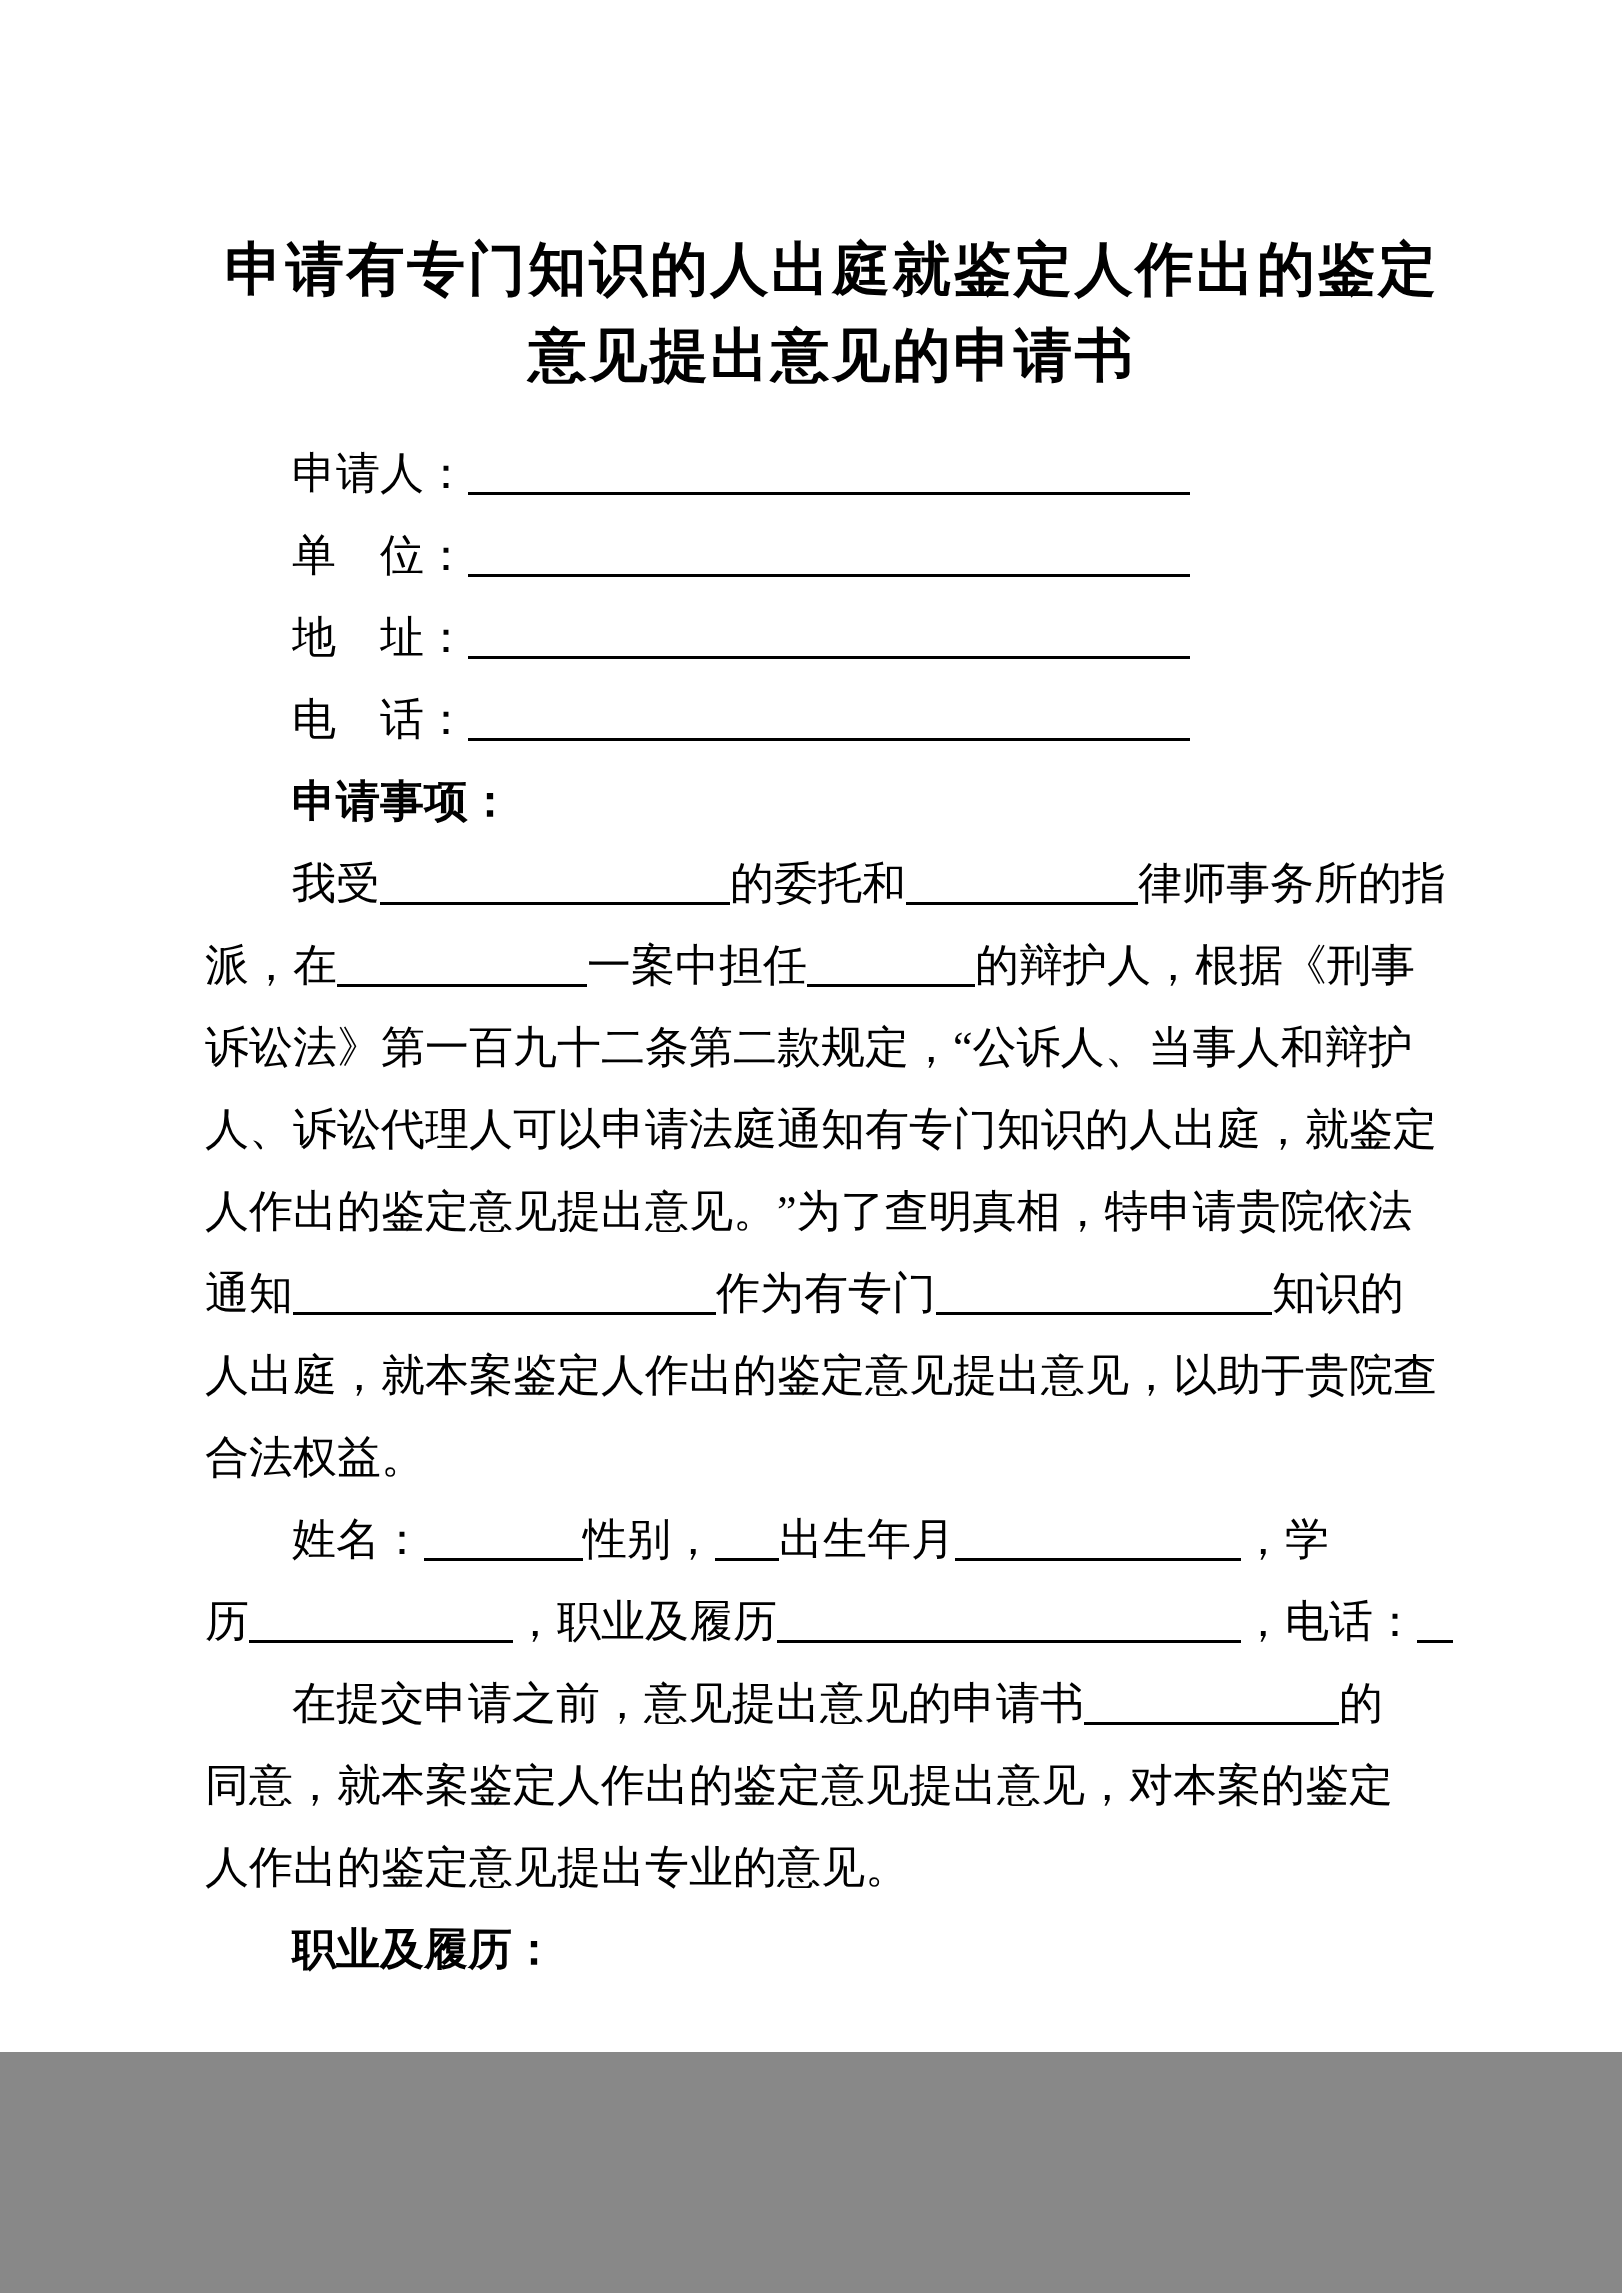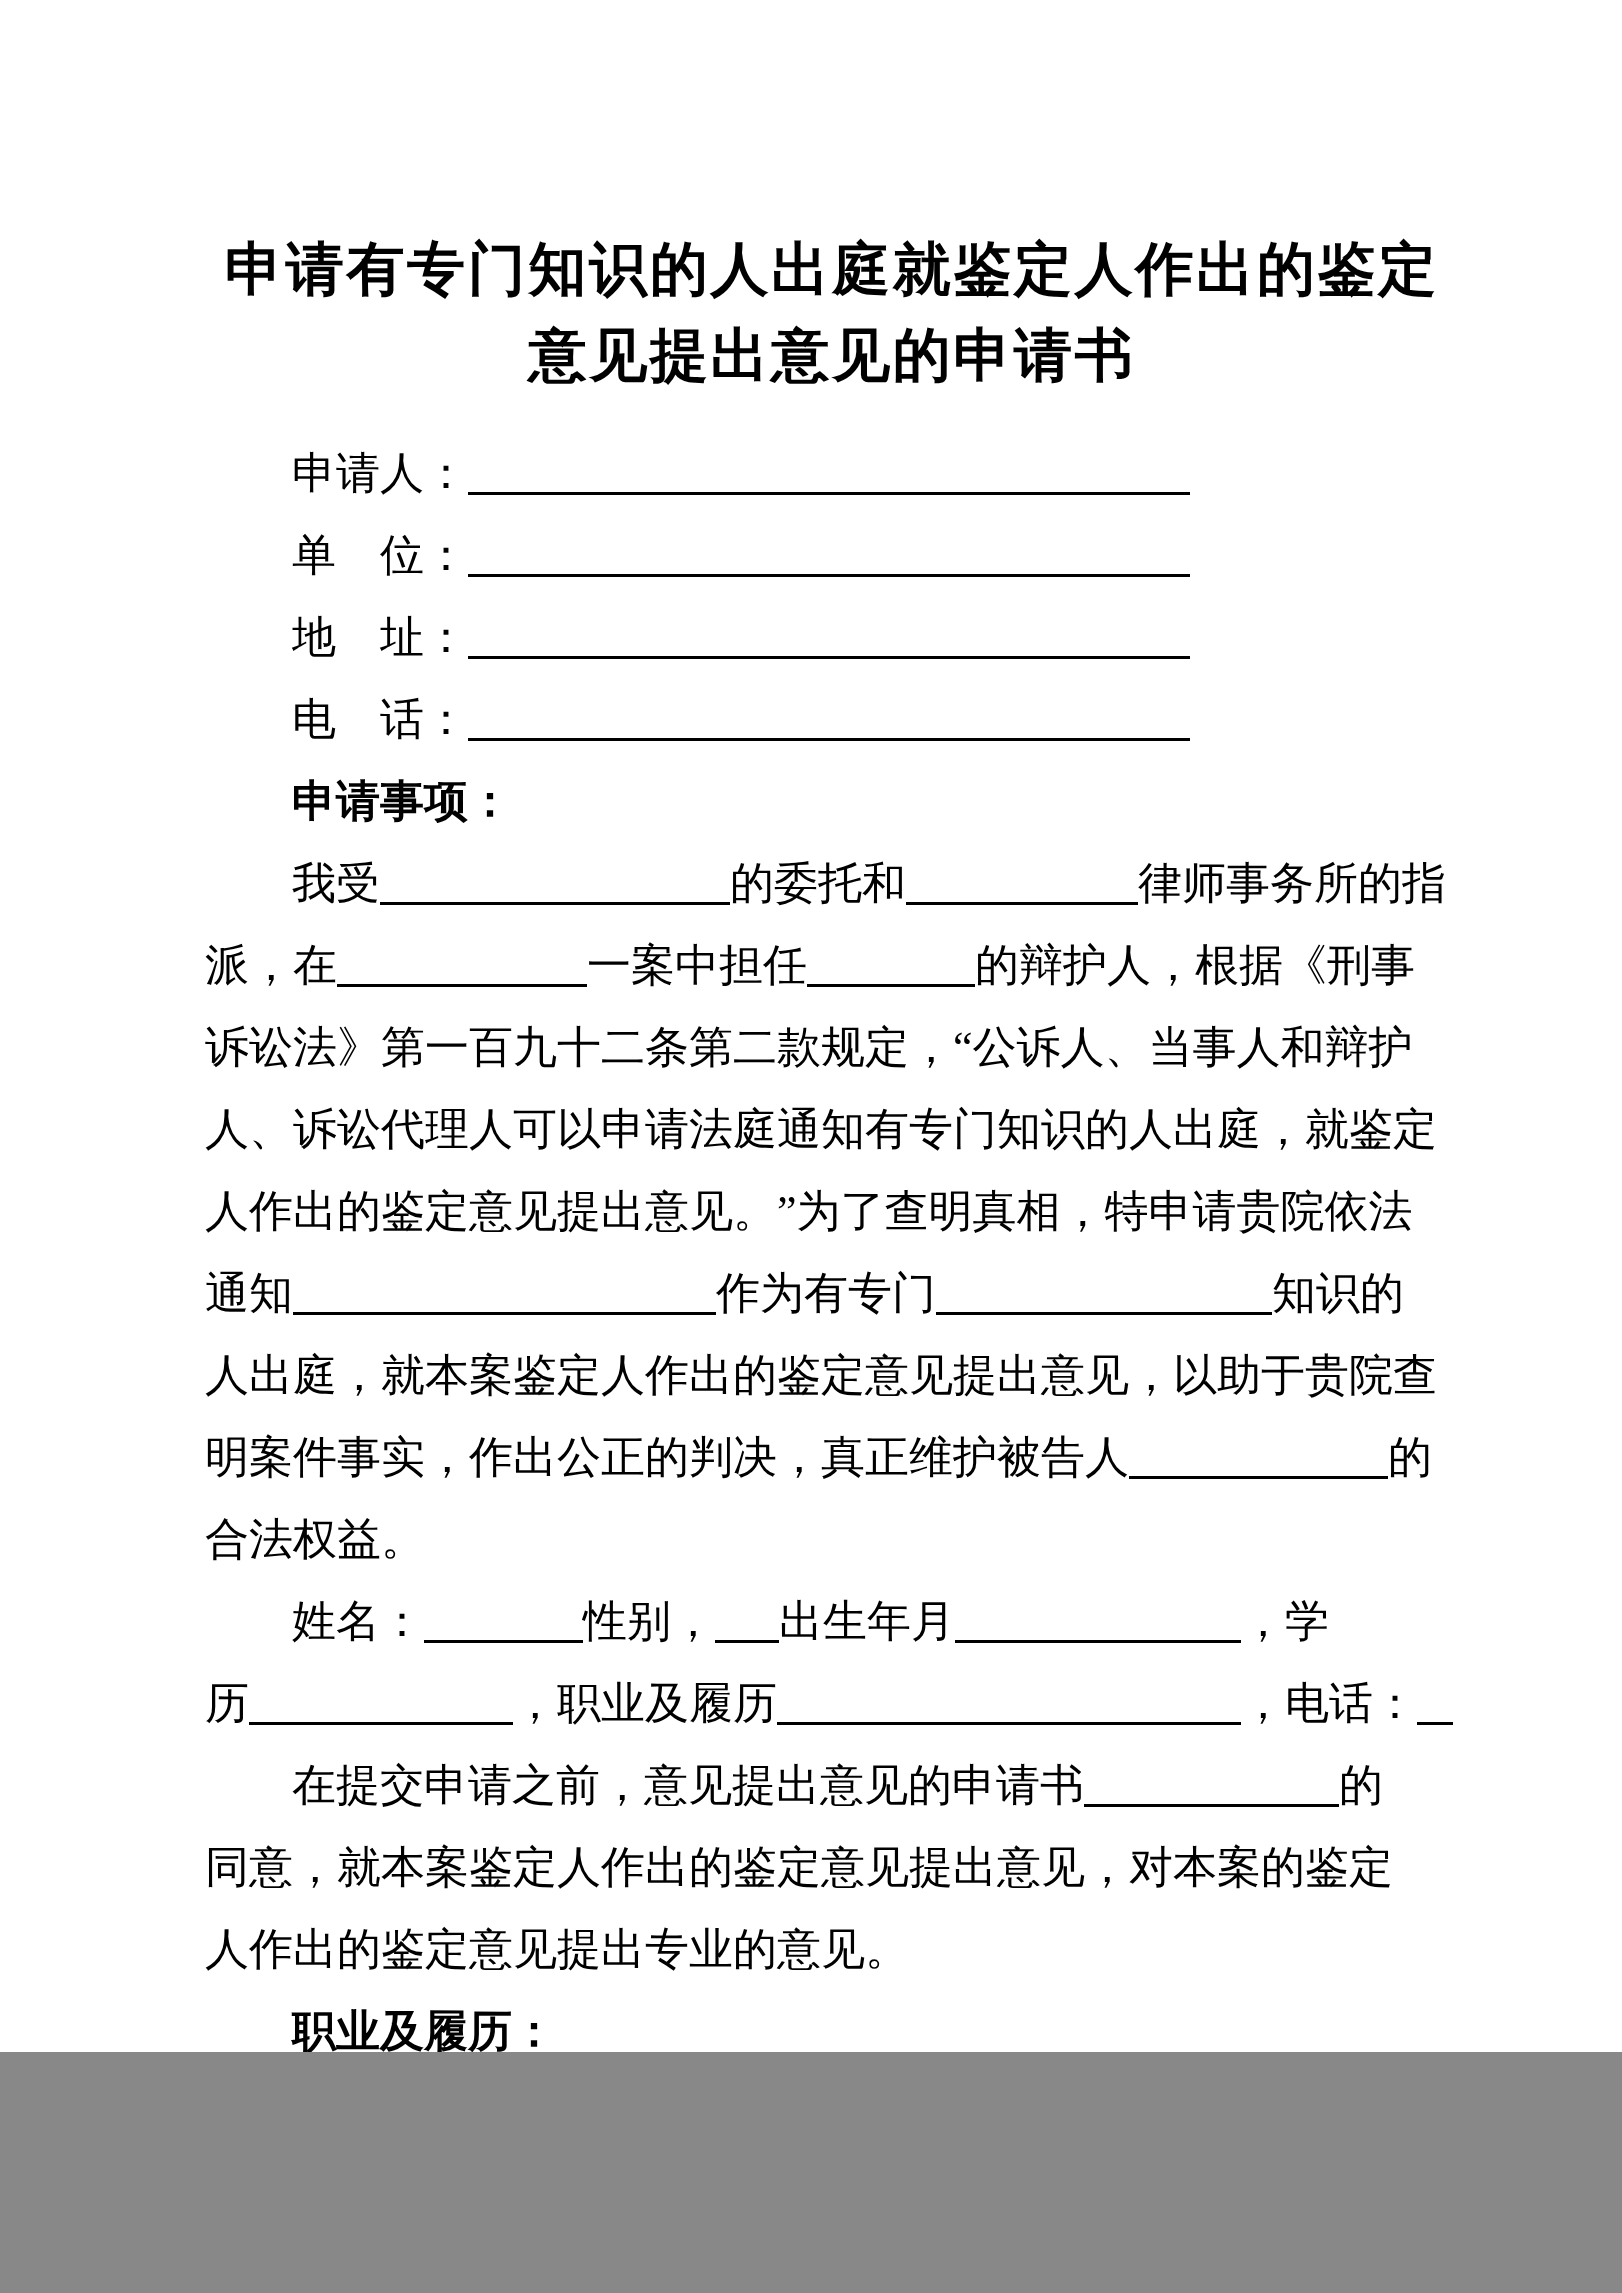--- a/index.html
+++ b/index.html
@@ -55,21 +55,20 @@
         <div class="row indent"><span class="field-label">地　址：</span><span class="blank" style="width: 722px;"></span></div>
         <div class="row indent"><span class="field-label">电　话：</span><span class="blank" style="width: 722px;"></span></div>
         <div class="row heading">申请事项：</div>
         <div class="row indent"><span>我受</span><span class="blank" style="width: 350px;"></span><span>的委托和</span><span class="blank" style="width: 232px;"></span><span>律师事务所的指</span></div>
         <div class="row"><span>派，在</span><span class="blank" style="width: 250px;"></span><span>一案中担任</span><span class="blank" style="width: 168px;"></span><span>的辩护人，根据《刑事</span></div>
         <div class="row"><span>诉讼法》第一百九十二条第二款规定，“公诉人、当事人和辩护</span></div>
         <div class="row"><span>人、诉讼代理人可以申请法庭通知有专门知识的人出庭，就鉴定</span></div>
         <div class="row"><span>人作出的鉴定意见提出意见。”为了查明真相，特申请贵院依法</span></div>
         <div class="row"><span>通知</span><span class="blank" style="width: 423px;"></span><span>作为有专门</span><span class="blank" style="width: 336px;"></span><span>知识的</span></div>
         <div class="row"><span>人出庭，就本案鉴定人作出的鉴定意见提出意见，以助于贵院查</span></div>
-        <div class="row"><span>明案件事实，作出公正的判决，真正维护被告人</span><span class="blank" style="width: 259px;"></span><span>的</span></div>
         <div class="row"><span>合法权益。</span></div>
         <div class="row indent"><span>姓名：</span><span class="blank" style="width: 159px;"></span><span>性别，</span><span class="blank" style="width: 64px;"></span><span>出生年月</span><span class="blank" style="width: 286px;"></span><span>，学</span></div>
         <div class="row"><span>历</span><span class="blank" style="width: 264px;"></span><span>，职业及履历</span><span class="blank" style="width: 464px;"></span><span>，电话：</span><span class="blank" style="width: 36px;"></span></div>
         <div class="row indent"><span>在提交申请之前，意见提出意见的申请书</span><span class="blank" style="width: 255px;"></span><span>的</span></div>
         <div class="row"><span>同意，就本案鉴定人作出的鉴定意见提出意见，对本案的鉴定</span></div>
         <div class="row"><span>人作出的鉴定意见提出专业的意见。</span></div>
         <div class="row heading">职业及履历：</div>
       </div>
   </div>
 </div>

